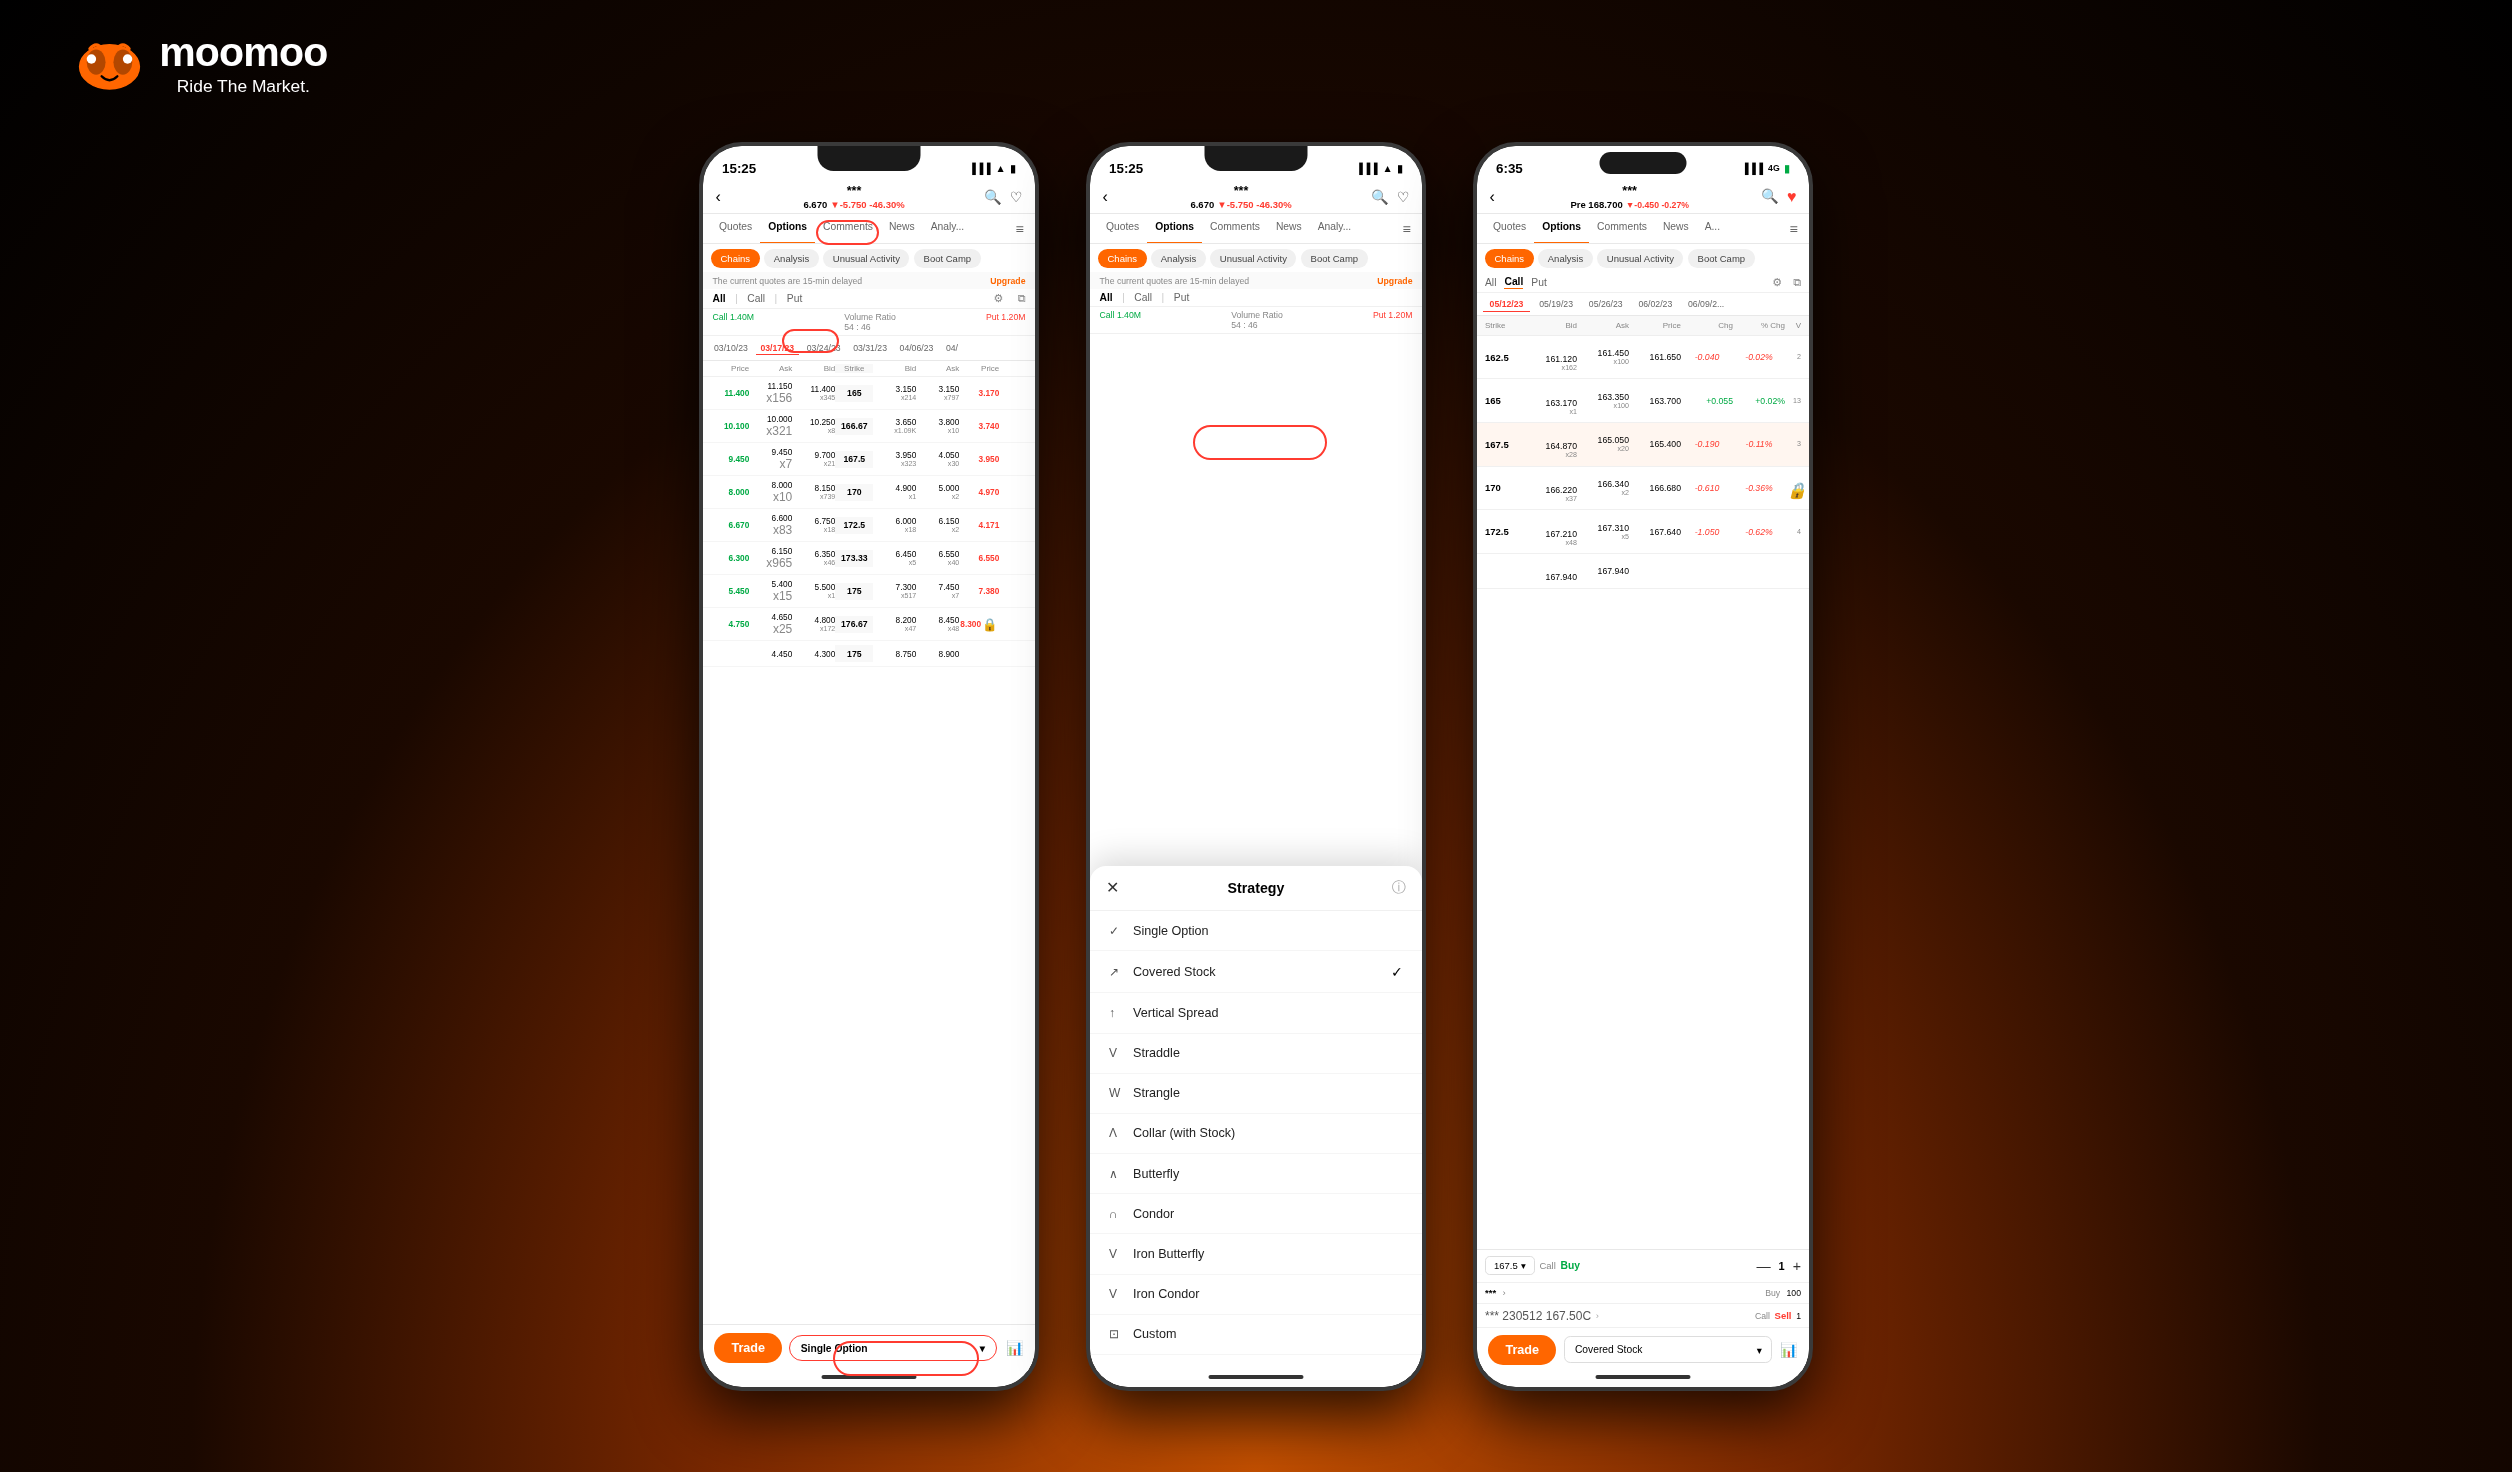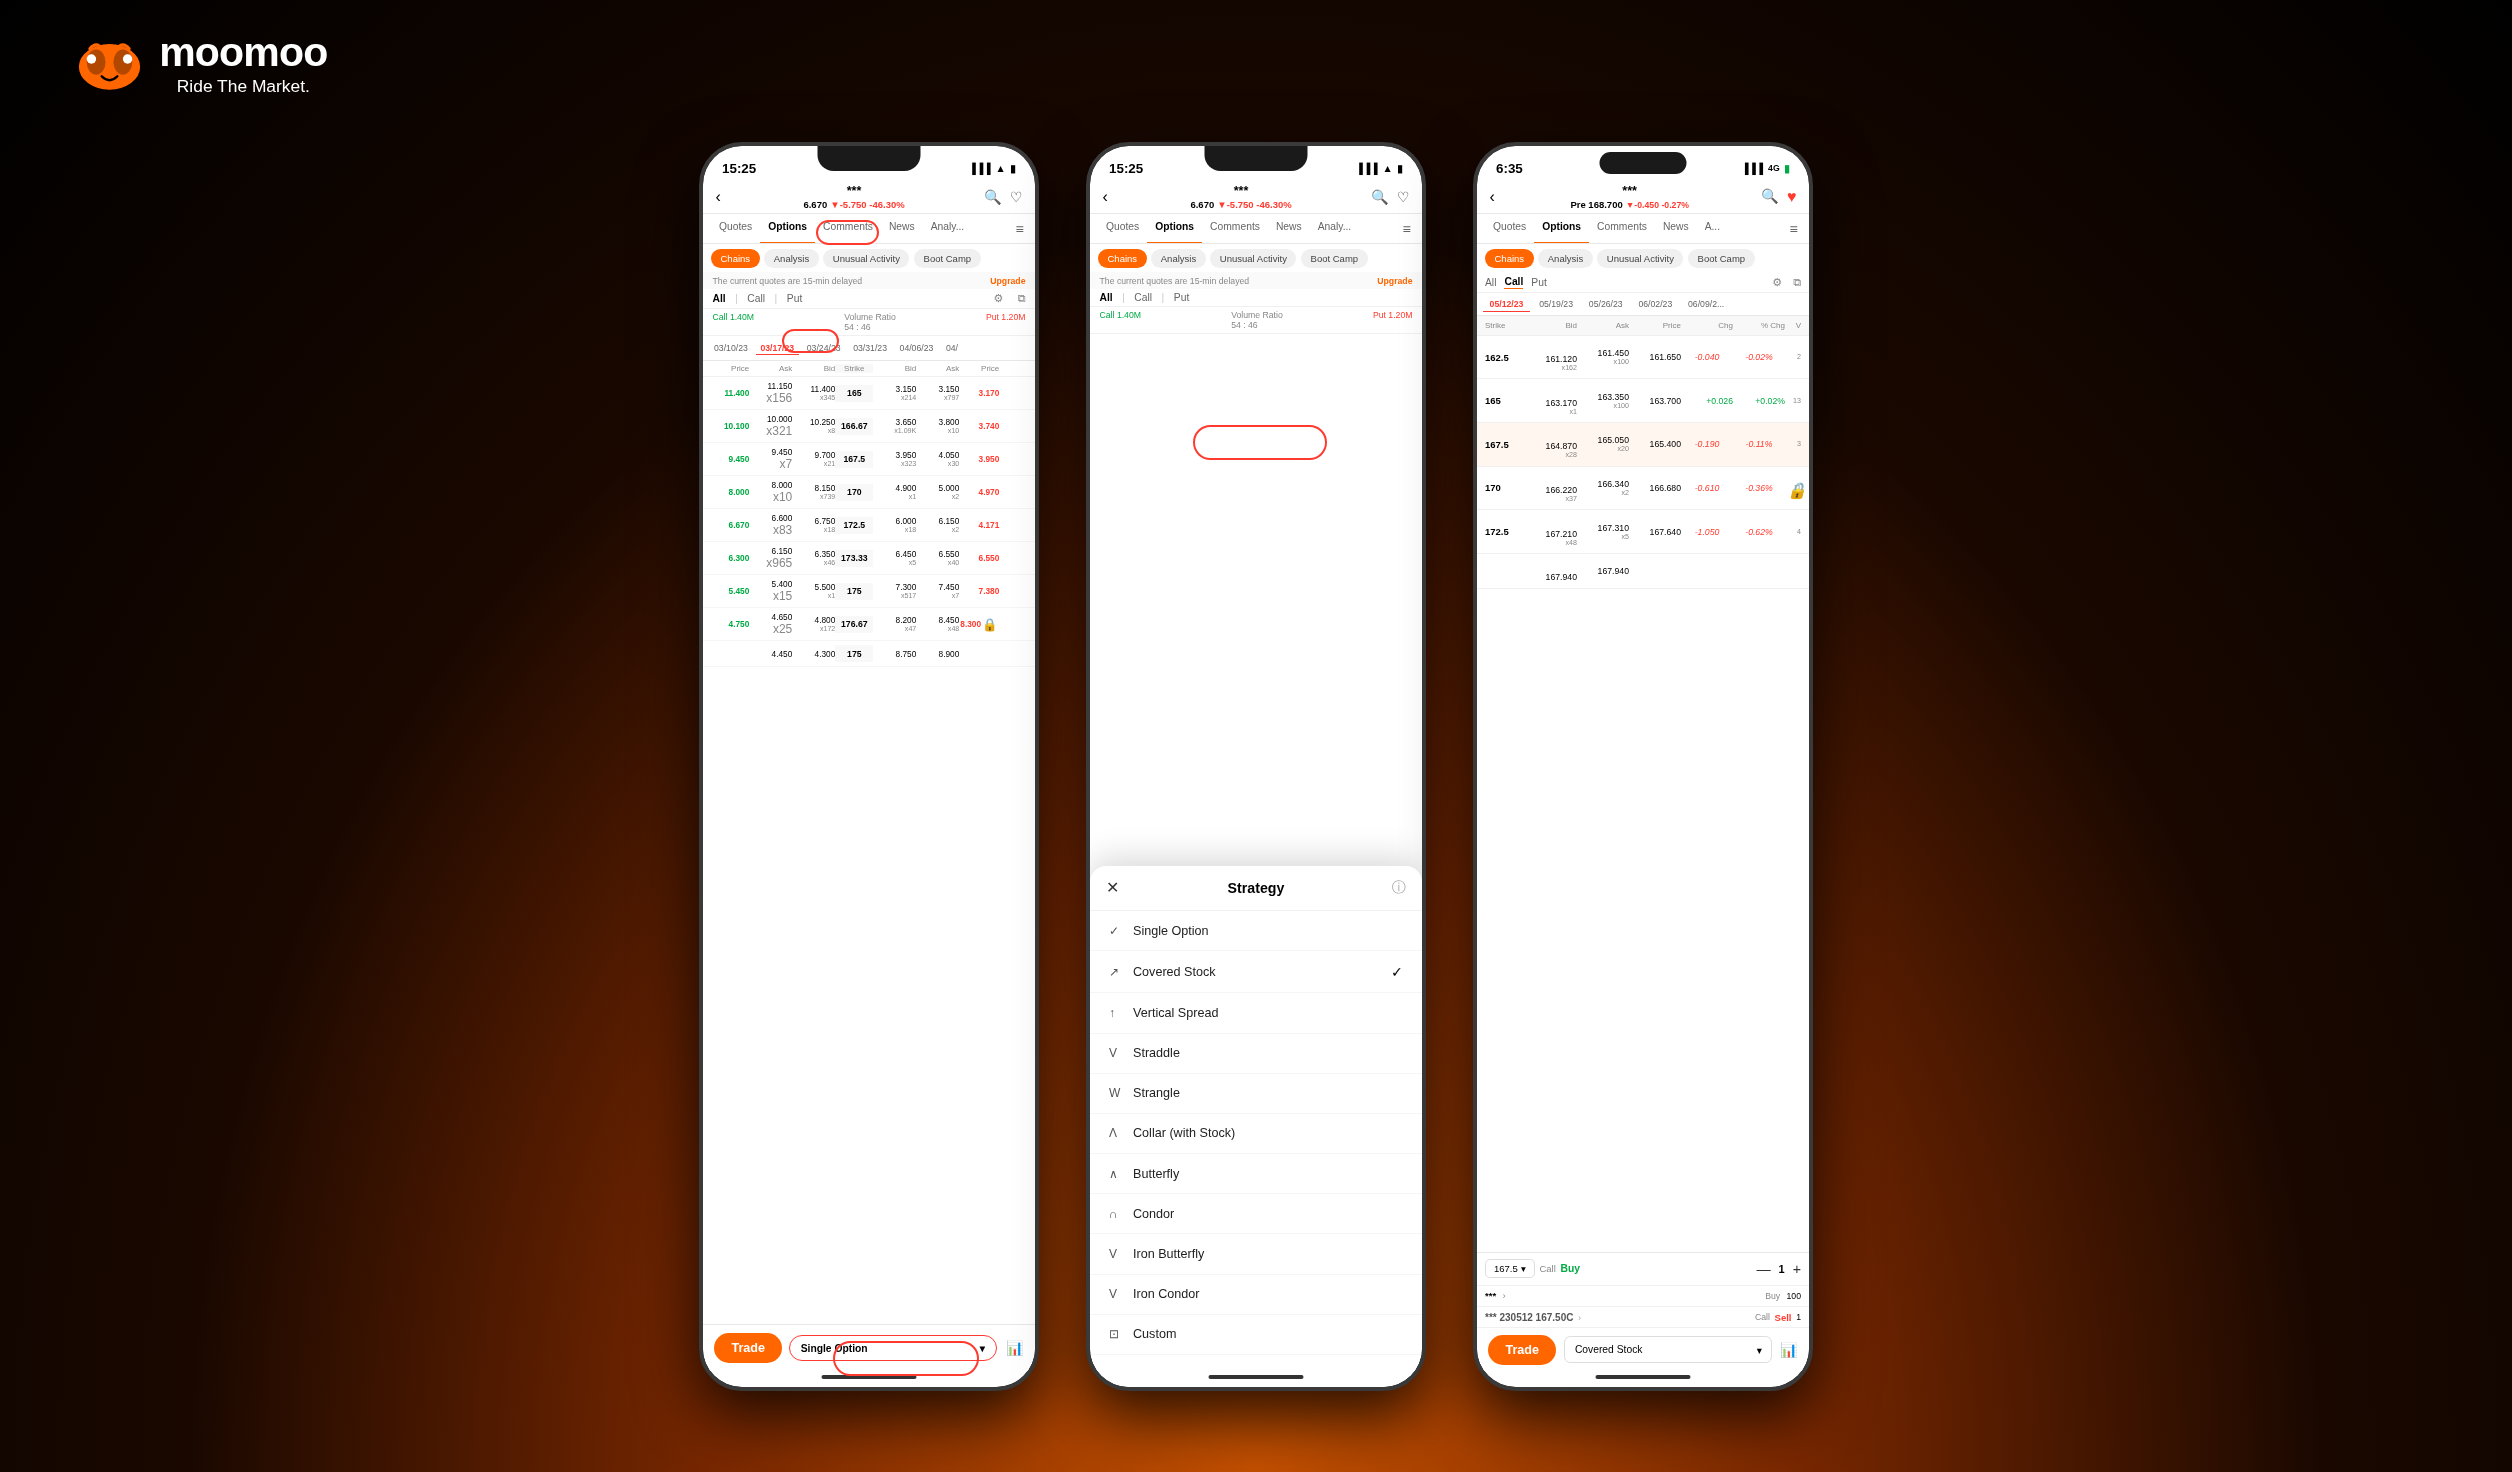--- a/index.html
+++ b/index.html
@@ -411,21 +411,21 @@
     .p3-stock-qty { font-size: 8.7px; }
 
     .p3-option-row {
       display: flex;
       align-items: center;
       padding: 4.7px 8px;
       border-bottom: 0.8px solid #f0f0f0;
       font-size: 8.7px;
       gap: 4.7px;
     }
-    .p3-opt-detail { font-size: 10px; color: #555; font-weight: bold; }
+    .p3-opt-detail { font-size: 12px; color: #555; }
     .p3-opt-type { margin-left: auto; color: #888; font-size: 8.7px; }
     .p3-opt-action-sell { color: #ff3b30; font-weight: 600; font-size: 9.5px; }
     .p3-opt-qty { font-size: 8.7px; }
 
     .p3-trade-bar {
       display: flex;
       align-items: center;
       padding: 6.3px 11px;
       gap: 8px;
     }
@@ -906,21 +906,21 @@
           <span class="p3-price">161.650</span>
           <span class="p3-chg-neg">-0.040</span>
           <span class="p3-chg-neg">-0.02%</span>
           <span class="p3-vol">2</span>
         </div>
         <div class="p3-row">
           <span class="p3-strike">165</span>
           <span class="p3-bid">163.170<small>x1</small></span>
           <span class="p3-ask">163.350<small>x100</small></span>
           <span class="p3-price">163.700</span>
-          <span class="p3-chg-pos">+0.026</span>
+          <span class="p3-chg-pos">+0.055</span>
           <span class="p3-chg-pos">+0.02%</span>
           <span class="p3-vol">13</span>
         </div>
         <div class="p3-row selected">
           <span class="p3-strike">167.5</span>
           <span class="p3-bid">164.870<small>x28</small></span>
           <span class="p3-ask">165.050<small>x20</small></span>
           <span class="p3-price">165.400</span>
           <span class="p3-chg-neg">-0.190</span>
           <span class="p3-chg-neg">-0.11%</span>

